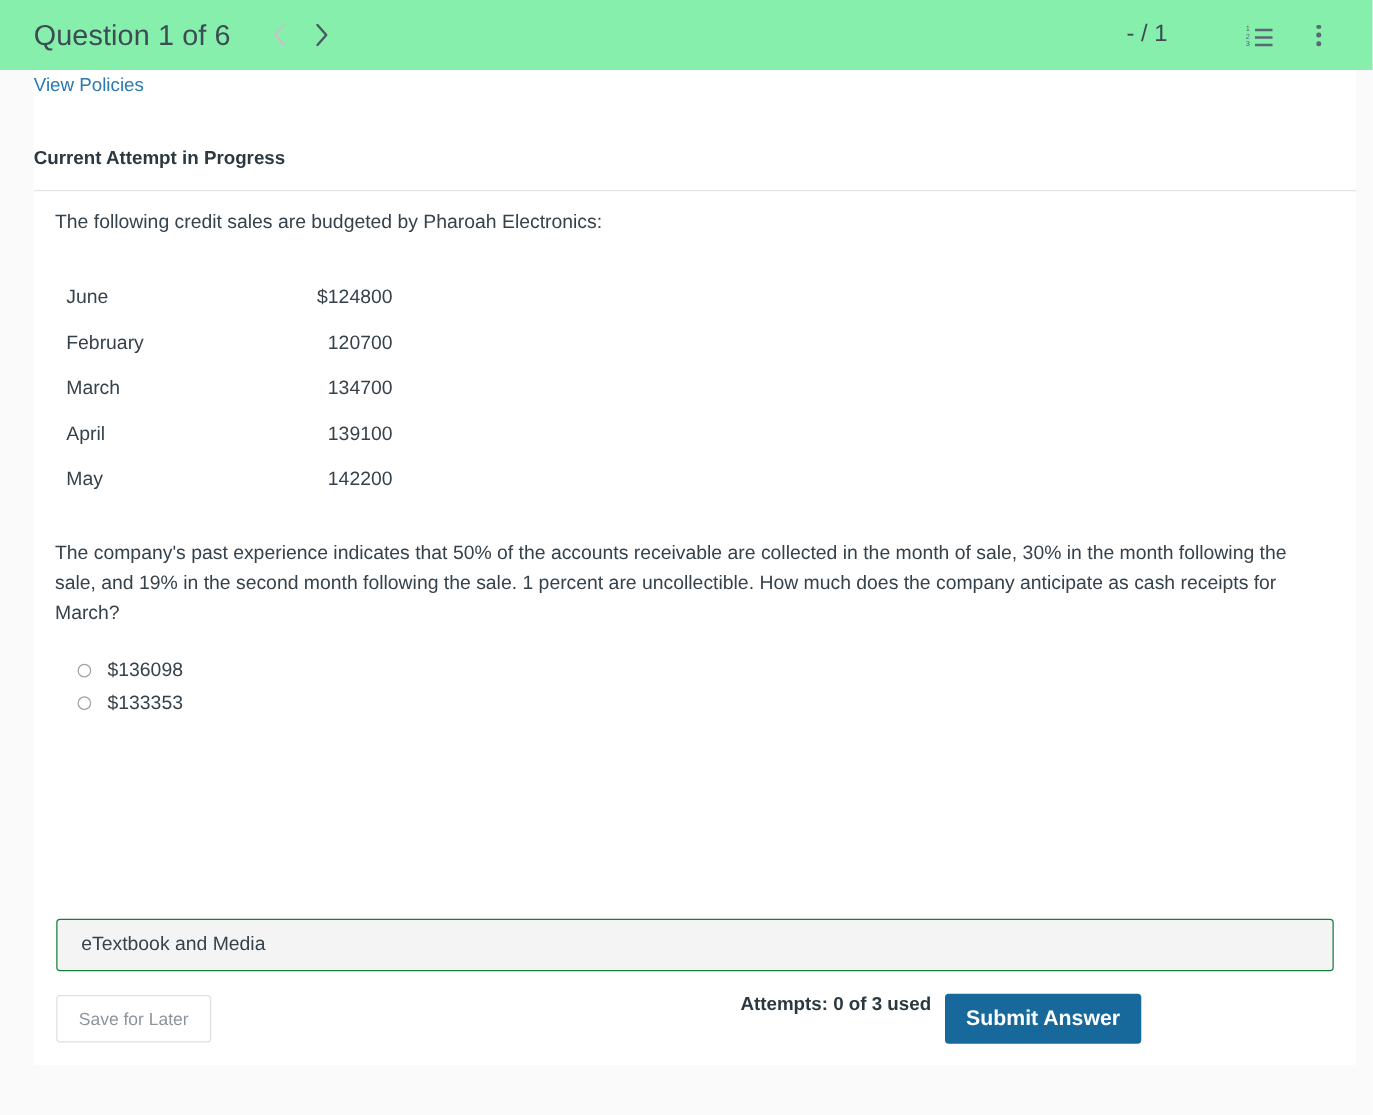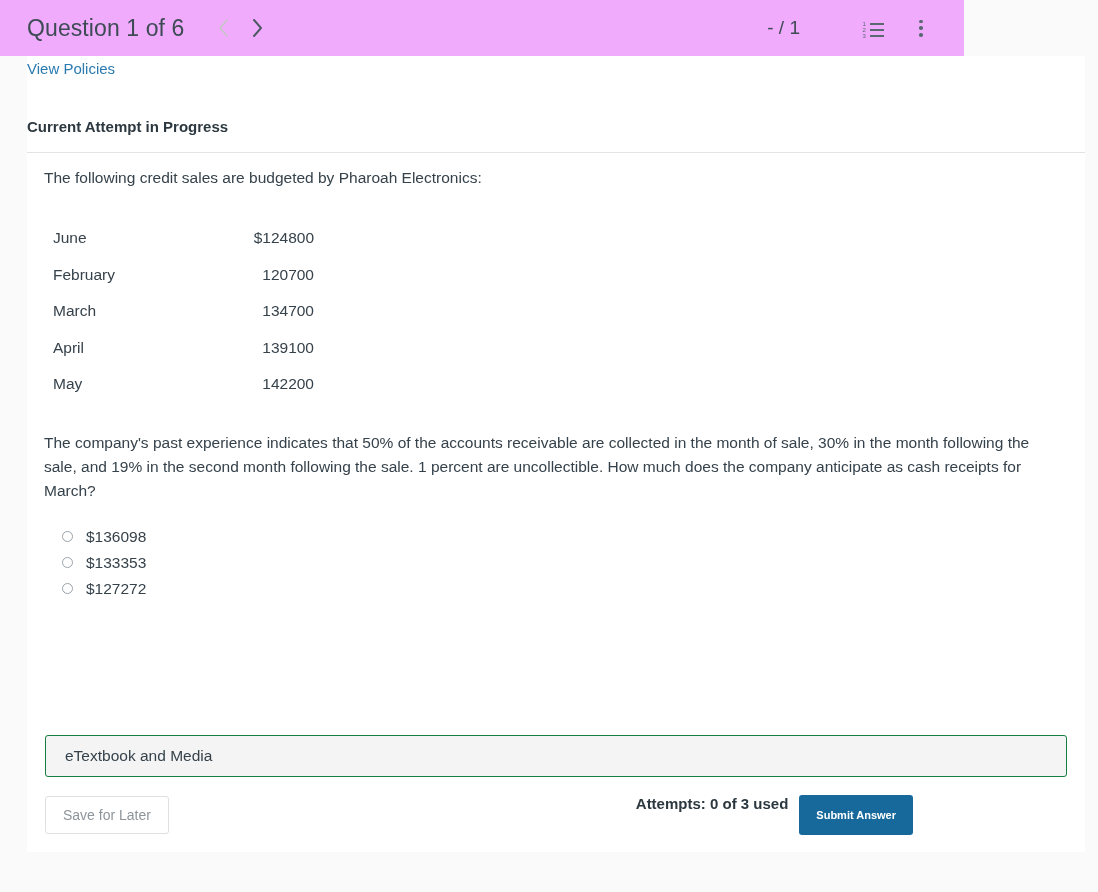--- a/index.html
+++ b/index.html
@@ -8,22 +8,22 @@
     width: 1098px; height: 892px;
     background: #fafafa;
     font-family: "Liberation Sans", sans-serif;
     color: #2c3840;
     overflow: hidden;
   }
 
   
   .header {
     position: absolute; left: 0; top: 0;
-    width: 964px; height: 56px;
-    background: #f0abfc;
+    width: 1098px; height: 56px;
+    background: #86efac;
     display: flex; align-items: center;
   }
   .q-title {
     margin-left: 27px;
     font-size: 23px;
     font-weight: 400;
     color: #3d4b54;
     letter-spacing: .1px;
     white-space: nowrap;
   }
@@ -143,21 +143,21 @@
   }
   .footer-right { margin-left: auto; display: flex; align-items: flex-start; }
   .attempts {
     font-size: 15px; font-weight: bold; color: #2c3840;
     margin-right: 11px; white-space: nowrap;
   }
   .submit-btn {
     height: 40px; padding: 0 17px;
     background: #17699c;
     border: none; border-radius: 3px;
-    color: #ffffff; font-size: 11px; font-weight: bold;
+    color: #ffffff; font-size: 17px; font-weight: bold;
     font-family: "Liberation Sans", sans-serif;
     cursor: pointer;
   }
 </style>
 </head>
 <body>
 
 <div class="header">
   <div class="q-title">Question 1 of 6</div>
 
@@ -245,24 +245,20 @@
 
     <div class="options">
       <label class="option">
         <span class="radio"></span>
         <span class="option-label">$136098</span>
       </label>
       <label class="option">
         <span class="radio"></span>
         <span class="option-label">$133353</span>
       </label>
-      <label class="option">
-        <span class="radio"></span>
-        <span class="option-label">$127272</span>
-      </label>
     </div>
   </div>
 
   <div class="etextbook">
     <span>eTextbook and Media</span>
   </div>
 
   <div class="footer">
     <button class="save-btn">Save for Later</button>
     <div class="footer-right">

